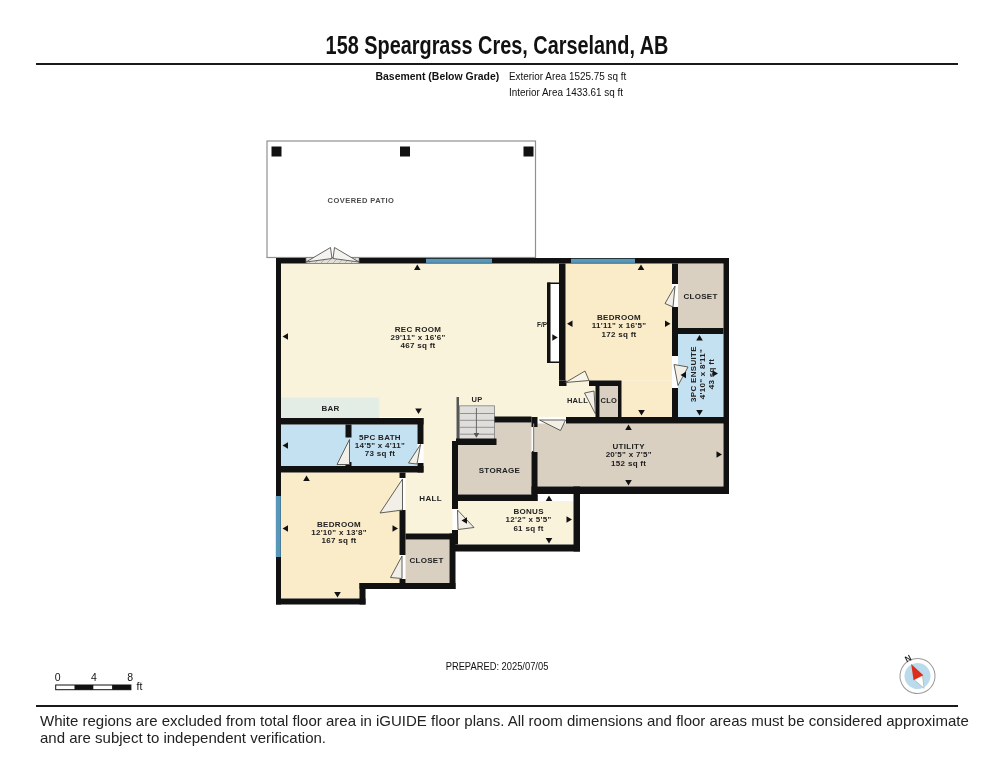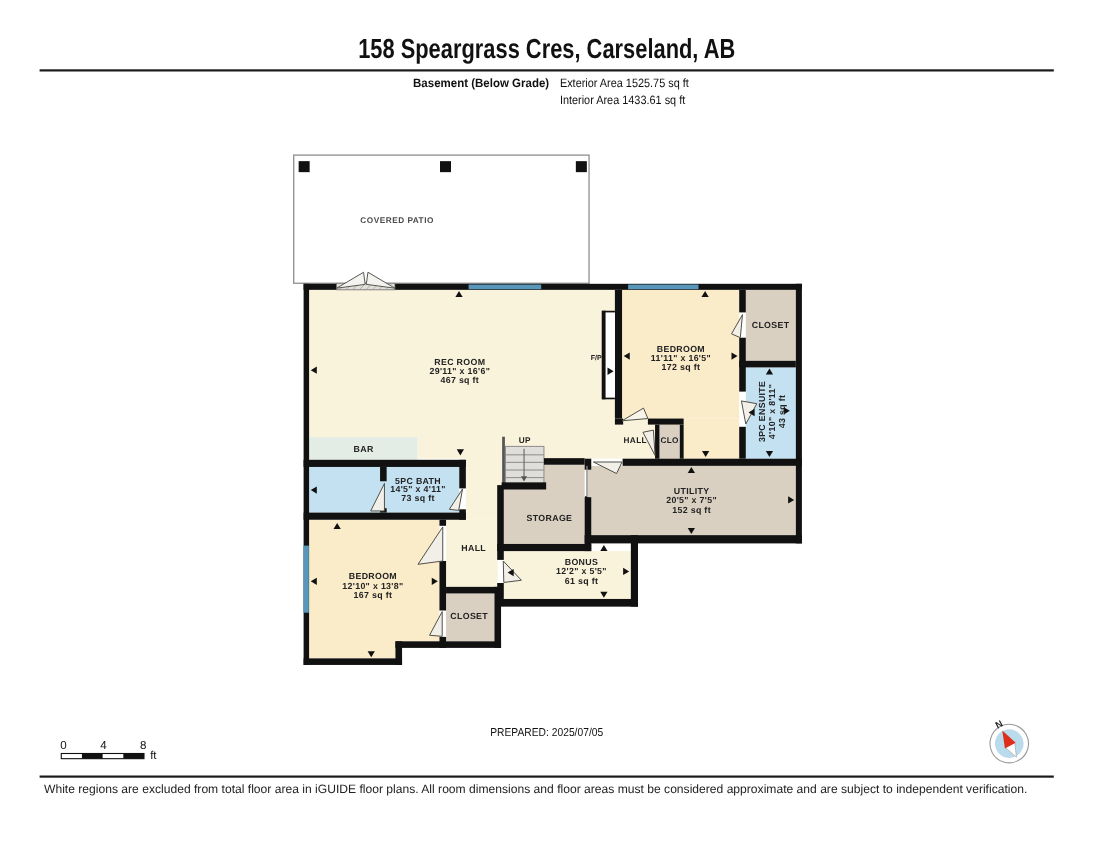--- a/index.html
+++ b/index.html
@@ -4,21 +4,21 @@
 <style>
   html,body{margin:0;padding:0;background:#fff;width:994px;height:768px;overflow:hidden;}
   body{font-family:"Liberation Sans", sans-serif;position:relative;}
   .abs{position:absolute;}
   #title{left:0;top:31px;width:994px;text-align:center;font-size:25px;font-weight:bold;color:#111;transform:scaleX(0.795);transform-origin:497px 0;}
   .hline{left:36px;width:922px;height:2px;background:#1a1a1a;}
   #subL{right:495px;top:70px;font-size:11px;font-weight:bold;color:#111;white-space:nowrap;transform:scaleX(0.95);transform-origin:right 0;}
   #subR1{left:509px;top:70px;font-size:11px;color:#111;white-space:nowrap;transform:scaleX(0.9);transform-origin:left 0;}
   #subR2{left:509px;top:85.5px;font-size:11px;color:#111;white-space:nowrap;transform:scaleX(0.9);transform-origin:left 0;}
   #prepared{left:0;top:660px;width:994px;text-align:center;font-size:10.5px;color:#111;transform:scaleX(0.89);transform-origin:497px 0;}
-  #disclaimer{left:40px;top:712px;font-size:11px;color:#222;}
+  #disclaimer{left:40px;top:712px;font-size:15px;color:#222;}
 </style>
 </head>
 <body>
 <div id="title" class="abs">158 Speargrass Cres, Carseland, AB</div>
 <div class="hline abs" style="top:62.5px"></div>
 <div id="subL" class="abs">Basement (Below Grade)</div>
 <div id="subR1" class="abs">Exterior Area 1525.75 sq ft</div>
 <div id="subR2" class="abs">Interior Area 1433.61 sq ft</div>
 
 <svg class="abs" style="left:0;top:0" width="994" height="768" viewBox="0 0 994 768">

